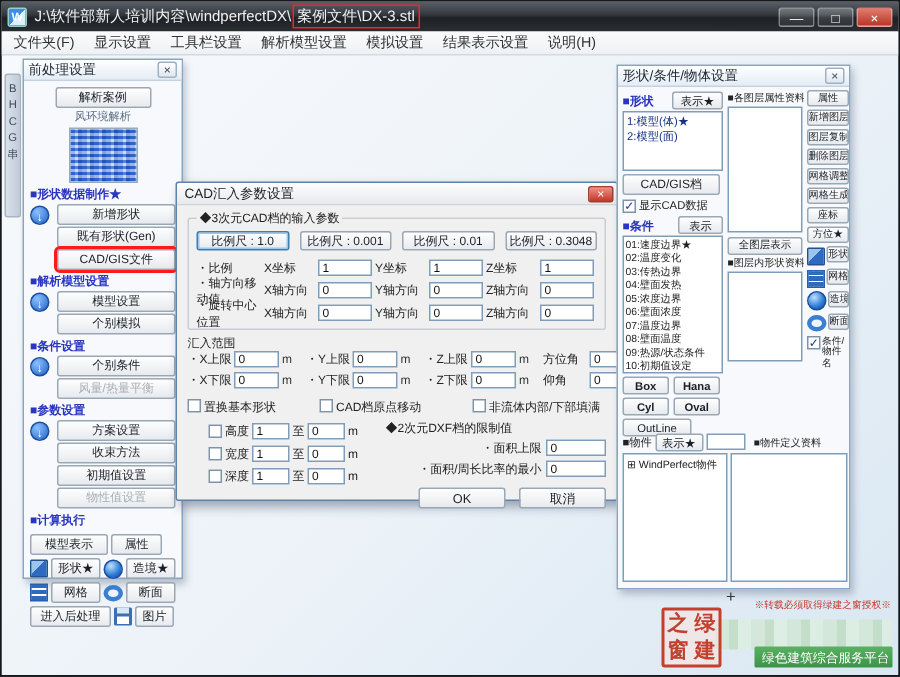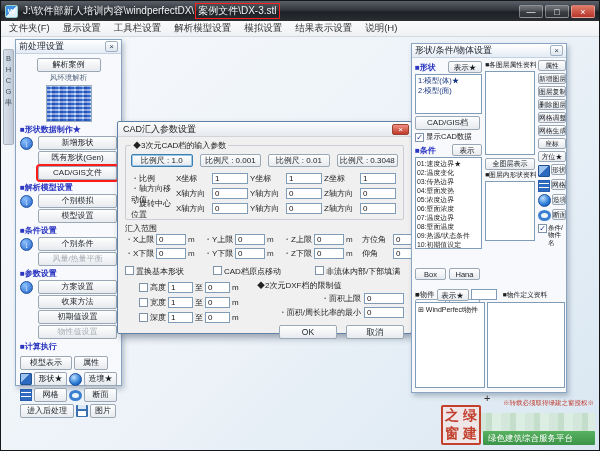--- a/index.html
+++ b/index.html
@@ -113,21 +113,21 @@
   
   #right-panel { left:410px; top:42px; width:156px; height:350px; }
   #rp-body { position:relative; height:334px; font-size:8px; }
   #rcol1 { position:absolute; left:3px; top:2px; width:67px; }
   .rhdr { display:flex; align-items:center; justify-content:space-between; margin:1px 0; }
   .rhdr .btn { height:12px; font-size:7.5px; }
   #shape-list { height:40px; font-size:7.5px; line-height:10px; padding:1px 2px; color:#13317e; }
   #cad-gis-btn { width:65px; margin-top:2px; }
   .cbrow { display:flex; align-items:center; gap:2px; margin:2px 0; font-size:7.5px; color:#222; }
   #cond-list { height:92px; font-size:6.9px; line-height:9px; padding:1px 1px; color:#222; white-space:nowrap; }
-  .primrow { display:flex; gap:3px; margin-top:19px; }
+  .primrow { display:flex; gap:3px; margin-top:2px;font-weight:bold; }
   .primrow .btn { width:31px; height:12px; font-size:7.5px; }
   #outline-btn { width:46px; height:12px; margin-top:2px; font-size:7.5px; }
   #rcol2 { position:absolute; left:73px; top:2px; width:51px; }
   #rcol2 .sect, #objdef-label { font-size:6.8px; color:#222; font-weight:normal; }
   #layers-box { width:50px; height:84px; margin-top:1px; }
   #all-layers-btn { width:50px; height:12px; margin-top:3px; font-size:7px; }
   #layer-shapes-box { width:50px; height:60px; margin-top:1px; }
   #rcol3 { position:absolute; left:126px; top:2px; width:28px; }
   #rcol3 .btn { width:28px; height:11px; font-size:6.8px; margin-bottom:2px; padding:0; line-height:10px; }
   .iconbtn { display:flex; align-items:center; gap:1px; margin-bottom:2px; }
@@ -145,21 +145,21 @@
 
   
   #watermark { position:absolute; right:2px; bottom:2px; width:158px; height:50px; }
   #skyline { position:absolute; right:2px; bottom:15px; width:118px; height:20px; opacity:.7;
     background:repeating-linear-gradient(90deg,#cfe6cf 0 9px,#b9d9b9 9px 15px,#dcefdc 15px 24px); }
   #wm-notice { position:absolute; top:1px; right:3px; font-size:6.5px; color:#c23a2e; white-space:nowrap; }
   #seal { position:absolute; left:2px; bottom:3px; width:40px; height:40px; border:2px solid #c3402f; border-radius:2px;
     background:rgba(250,226,220,.55); display:grid; grid-template-columns:1fr 1fr; grid-template-rows:1fr 1fr;
     font-family:"Liberation Serif",serif; font-weight:bold; font-size:14px; color:#c3402f; }
   #seal span { display:flex; align-items:center; justify-content:center; }
-  #banner { position:absolute; right:2px; bottom:3px; width:112px; height:14px; color:#fff; font-size:8.5px; line-height:14px;
+  #banner { position:absolute; right:2px; bottom:3px; width:92px; height:14px; color:#fff; font-size:8.5px; line-height:14px;
     padding-left:5px; background:linear-gradient(#58b261,#3c9348); border-radius:1px; white-space:nowrap; }
 </style>
 </head>
 <body>
 
 <div id="window">
 
   <div id="titlebar">
     <div id="app-icon">W</div>
     <span class="title-text">J:\软件部新人培训内容\windperfectDX\</span>
@@ -203,22 +203,22 @@
         <div class="sect">■形状数据制作★</div>
         <span class="blueicon">↓</span>
         <span class="btn">新增形状</span>
         <span class="btn">既有形状(Gen)</span>
         <span class="btn red-ann">CAD/GIS文件</span>
       </div>
 
       <div class="lsec">
         <div class="sect">■解析模型设置</div>
         <span class="blueicon">↓</span>
+        <span class="btn">模型设置</span>
         <span class="btn">个别模拟</span>
-        <span class="btn">模型设置</span>
       </div>
 
       <div class="lsec">
         <div class="sect">■条件设置</div>
         <span class="blueicon">↓</span>
         <span class="btn">个别条件</span>
         <span class="btn disabled">风量/热量平衡</span>
       </div>
 
       <div class="lsec">

